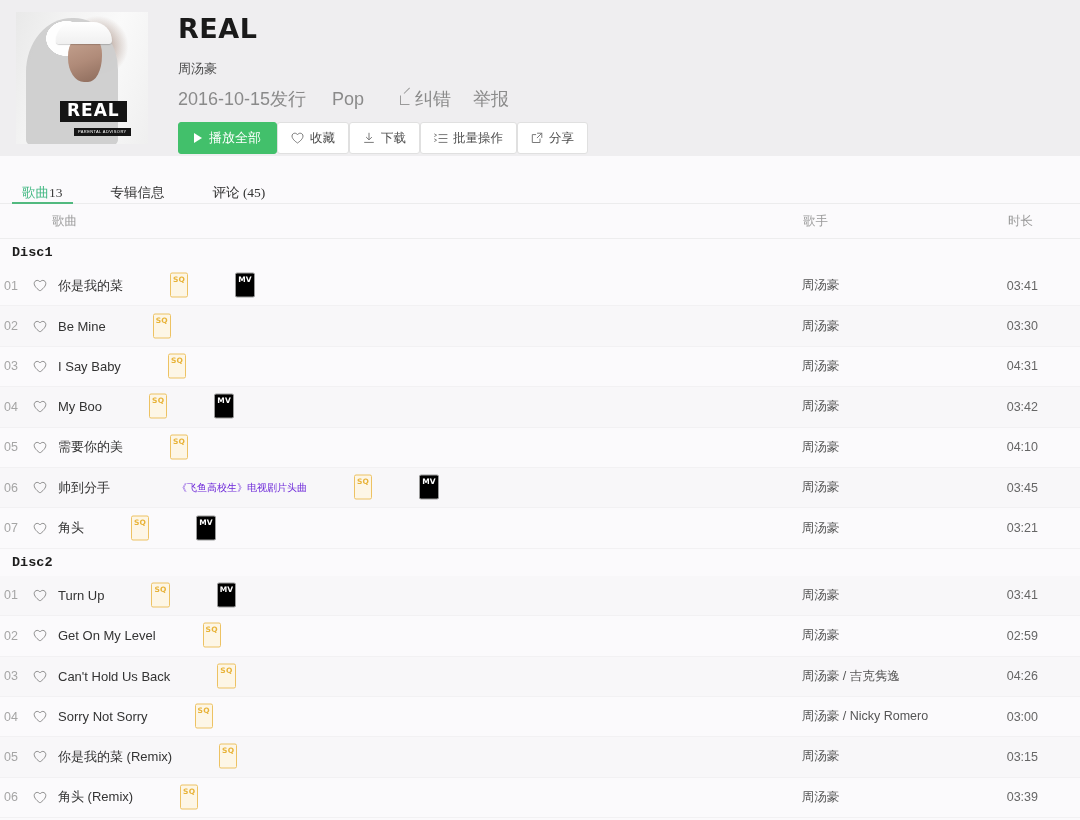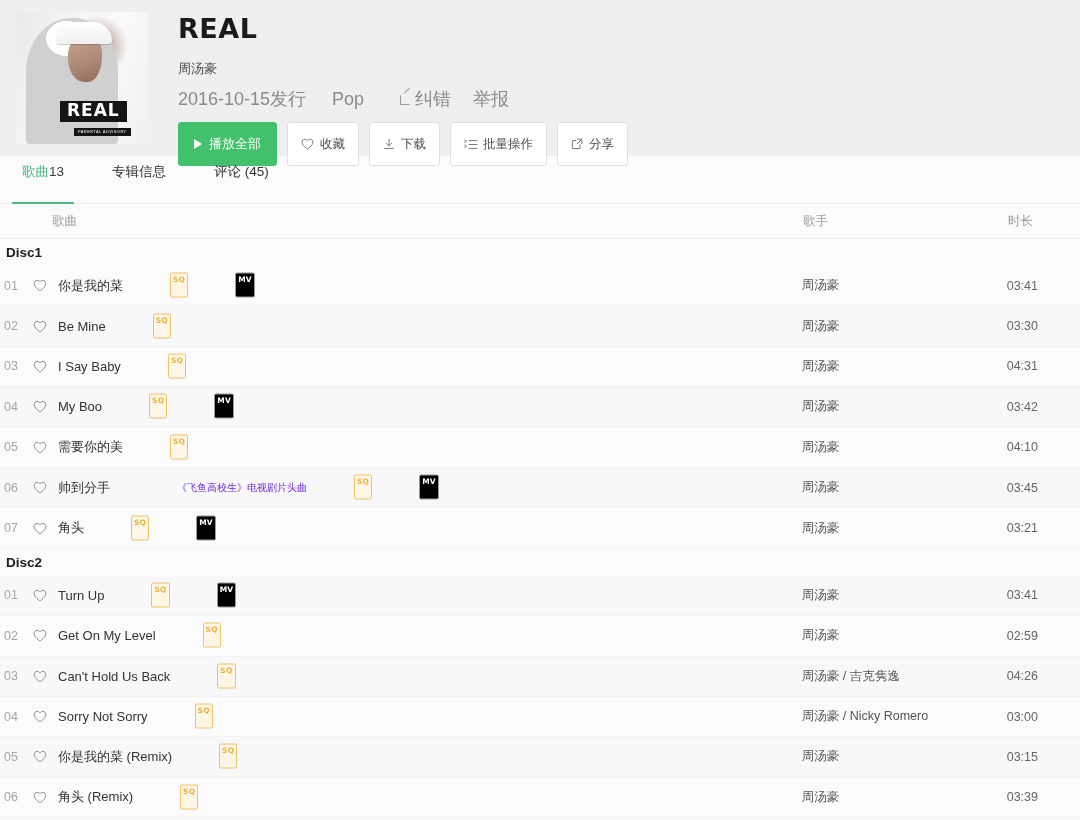--- a/index.html
+++ b/index.html
@@ -144,30 +144,30 @@
     transform: rotate(-45deg);
     transform-origin: left center;
   }
 
   .btn-row {
     margin-top: 14px;
     display: flex;
     align-items: center;
   }
   .btn {
-    height: 44px;
+    height: 32px;
     display: inline-flex;
     align-items: center;
     background: #ffffff;
     border: 1px solid #e0e0e0;
     border-radius: 3px;
     font-size: 12.5px;
     color: #4d4d4d;
     padding: 0 13px;
-    margin-right: 10px;
+    margin-right: 0;
     cursor: pointer;
     white-space: nowrap;
   }
   .btn-play {
     background: #42c06b;
     border-color: #42c06b;
     color: #ffffff;
     padding: 0 15px;
     font-size: 13px;
   }
@@ -196,25 +196,26 @@
     background: #fbfafc;
     height: 48px;
     display: flex;
     align-items: flex-end;
     padding-left: 12px;
     border-bottom: 1px solid #ececed;
   }
   .tab {
     font-size: 13.5px;
     color: #333333;
-    padding: 0 10px 22px 10px;
+    padding: 0 10px 1px 10px;
     margin-right: 28px;
     cursor: pointer;
     position: relative;
     line-height: 18px;
+    font-family: Liberation Serif, serif;
   }
   .tab.active { color: #43b883; }
   .tab.active::after {
     content: "";
     position: absolute;
     left: 0; right: 0; bottom: -1px;
     height: 2px;
     background: #51b97f;
   }
   .tab .cnt { color: #333; }
@@ -233,22 +234,22 @@
   .col-song { flex: 1 1 auto; padding-left: 52px; }
   .col-artist { flex: 0 0 205px; }
   .col-time { flex: 0 0 72px; text-align: left; padding-right: 42px; }
 
   .disc-head {
     font-size: 13.5px;
     font-weight: bold;
     color: #1d1d1d;
     height: 27px;
     line-height: 27px;
-    padding-left: 6px;
-    font-family: Liberation Sans, sans-serif;
+    padding-left: 12px;
+    font-family: Liberation Mono, monospace;
   }
 
   .track-row {
     display: flex;
     align-items: center;
     height: 40.4px;
     border-bottom: 1px solid #f2f1f3;
     background: #fbfafc;
   }
   .track-row.odd { background: #f8f7f9; }

